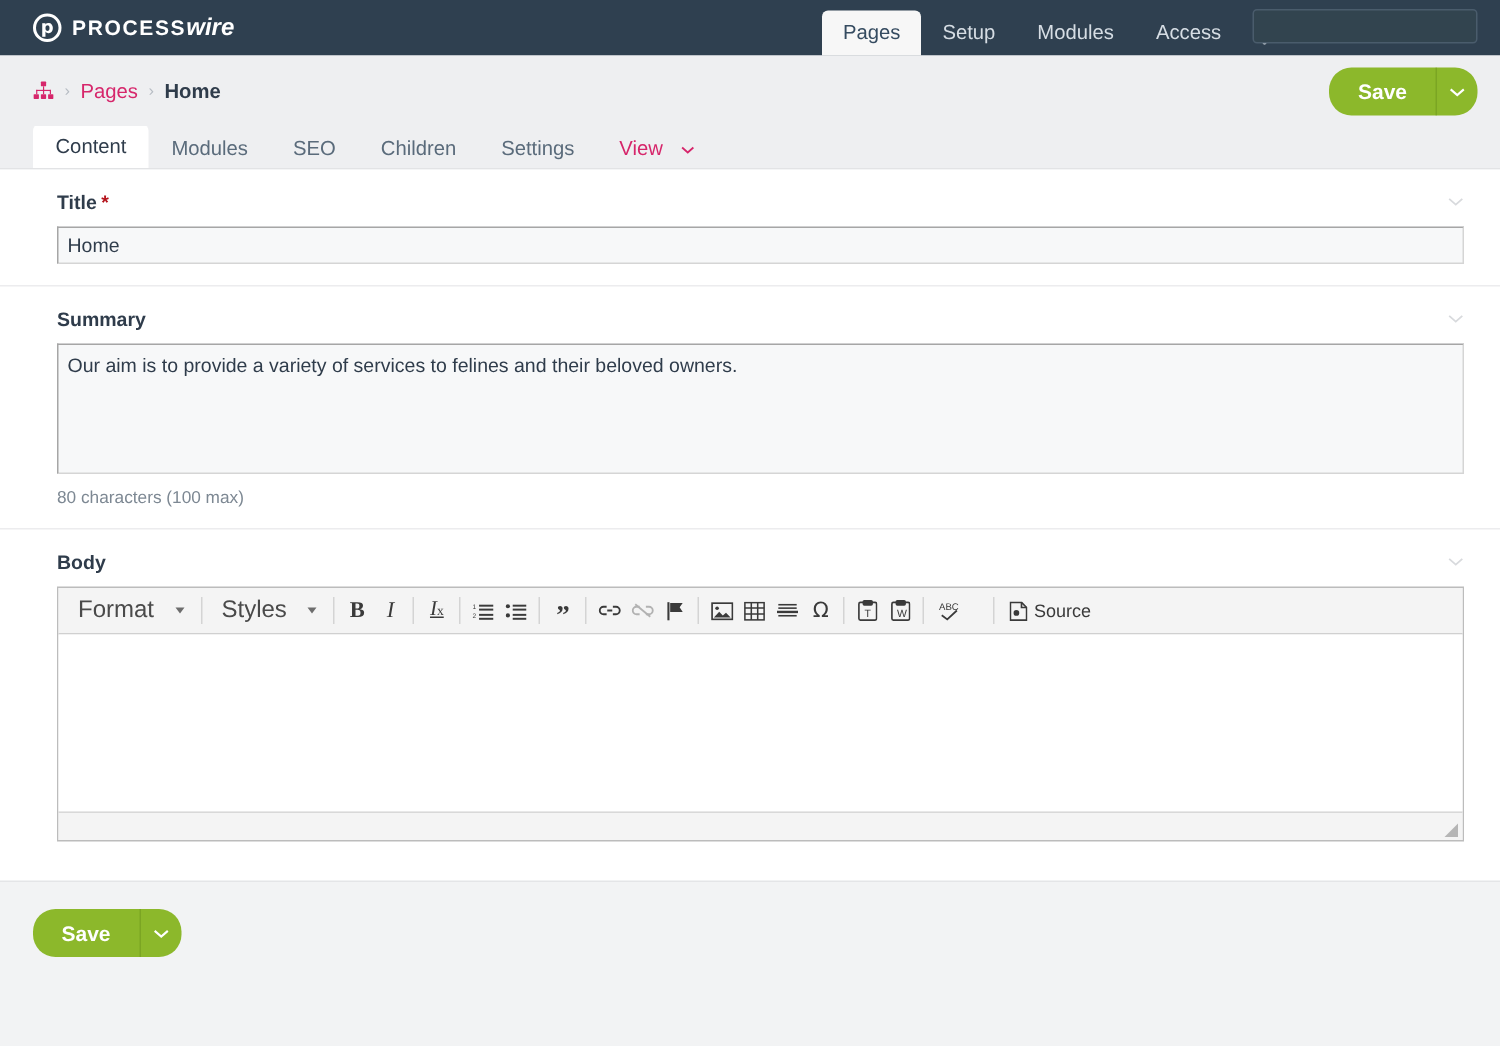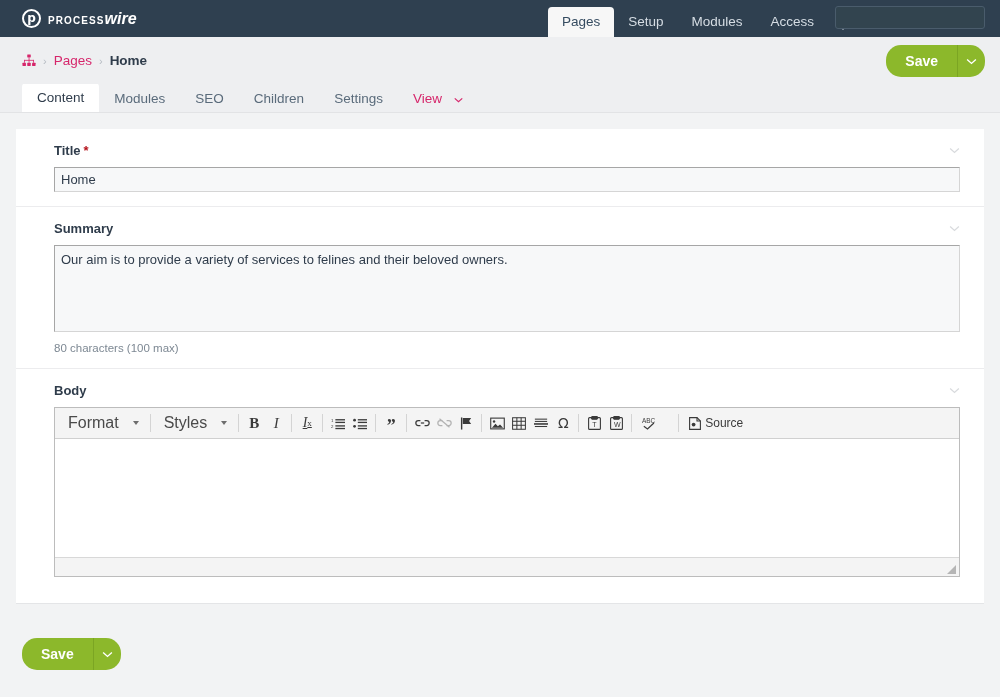--- a/index.html
+++ b/index.html
@@ -28,21 +28,21 @@
   }
   .logo-mark {
     width:19px; height:19px; border-radius:50%;
     border:2px solid #ffffff;
     display:flex; align-items:center; justify-content:center;
     font-size:12px; font-weight:bold; line-height:1;
     font-family:"DejaVu Sans", sans-serif;
     padding-bottom:1px;
   }
   .logo-text { font-size:15px; letter-spacing:.3px; font-weight:bold; }
-  .logo-text .lt-a { letter-spacing:1.1px; font-size:10px; }
+  .logo-text .lt-a { letter-spacing:1.1px; font-size:14px; }
   .logo-text .lt-b { font-style:italic; font-size:16px; letter-spacing:0; }
 
   .topnav {
     position:absolute; left:548px; bottom:0;
     display:flex; align-items:flex-end; height:37px;
   }
   .topnav-item {
     color:#d6dde4;
     font-size:13.5px;
     padding:0 14px;
@@ -121,21 +121,21 @@
   }
   .tab.active {
     background:#ffffff; color:#2f3c4b;
     border-radius:4px 4px 0 0; height:29px; line-height:29px;
   }
   .tab.pinktab { color:#d6266b; display:flex; align-items:center; gap:12px; }
 
   
   .panel {
     background:#ffffff;
-    margin:16px;
+    margin:0;
     padding:0 0 12px 0;
     border-bottom:1px solid #e4e5e7;
   }
   .field { position:relative; padding:14px 24px 14px 38px; border-top:1px solid #ececee; }
   .field:first-child { border-top:none; }
   .field-head { display:flex; align-items:center; justify-content:space-between; }
   .field-label { font-size:13px; font-weight:bold; color:#2f3c4b; }
   .req { color:#b4121b; margin-left:3px; font-weight:bold; }
   .collapse-icon { color:#d8dadd; display:flex; cursor:pointer; }
 

